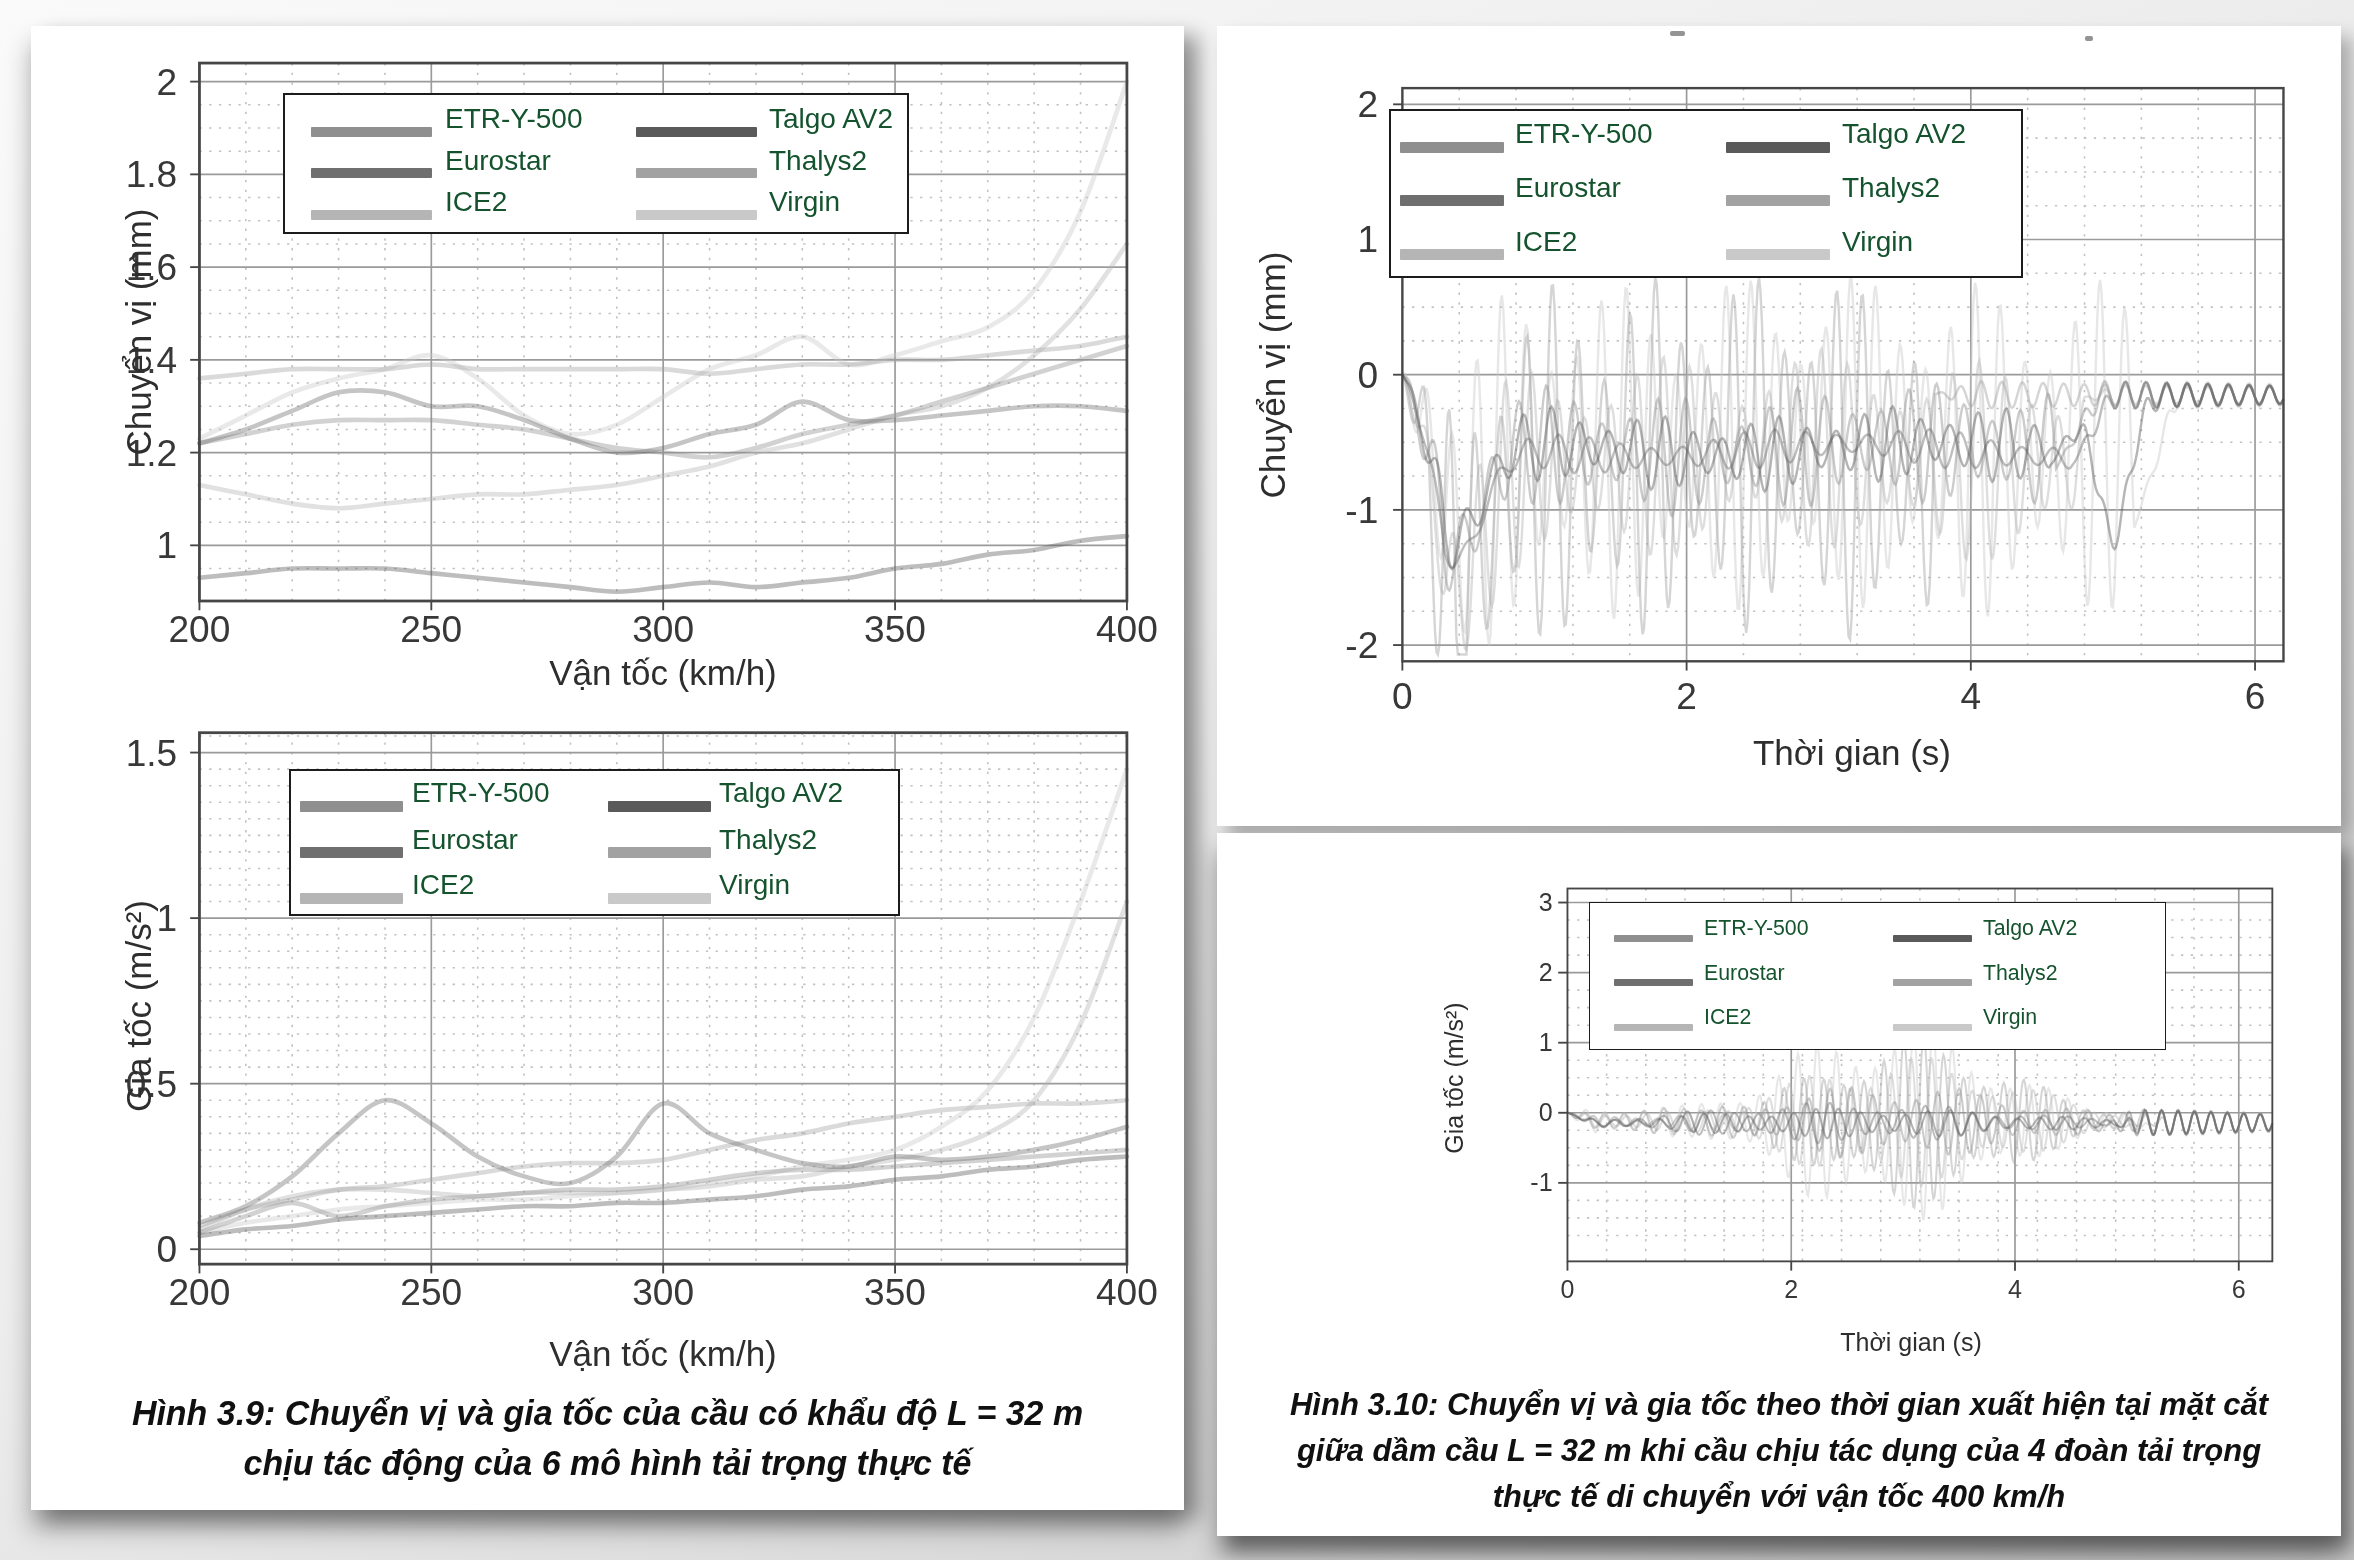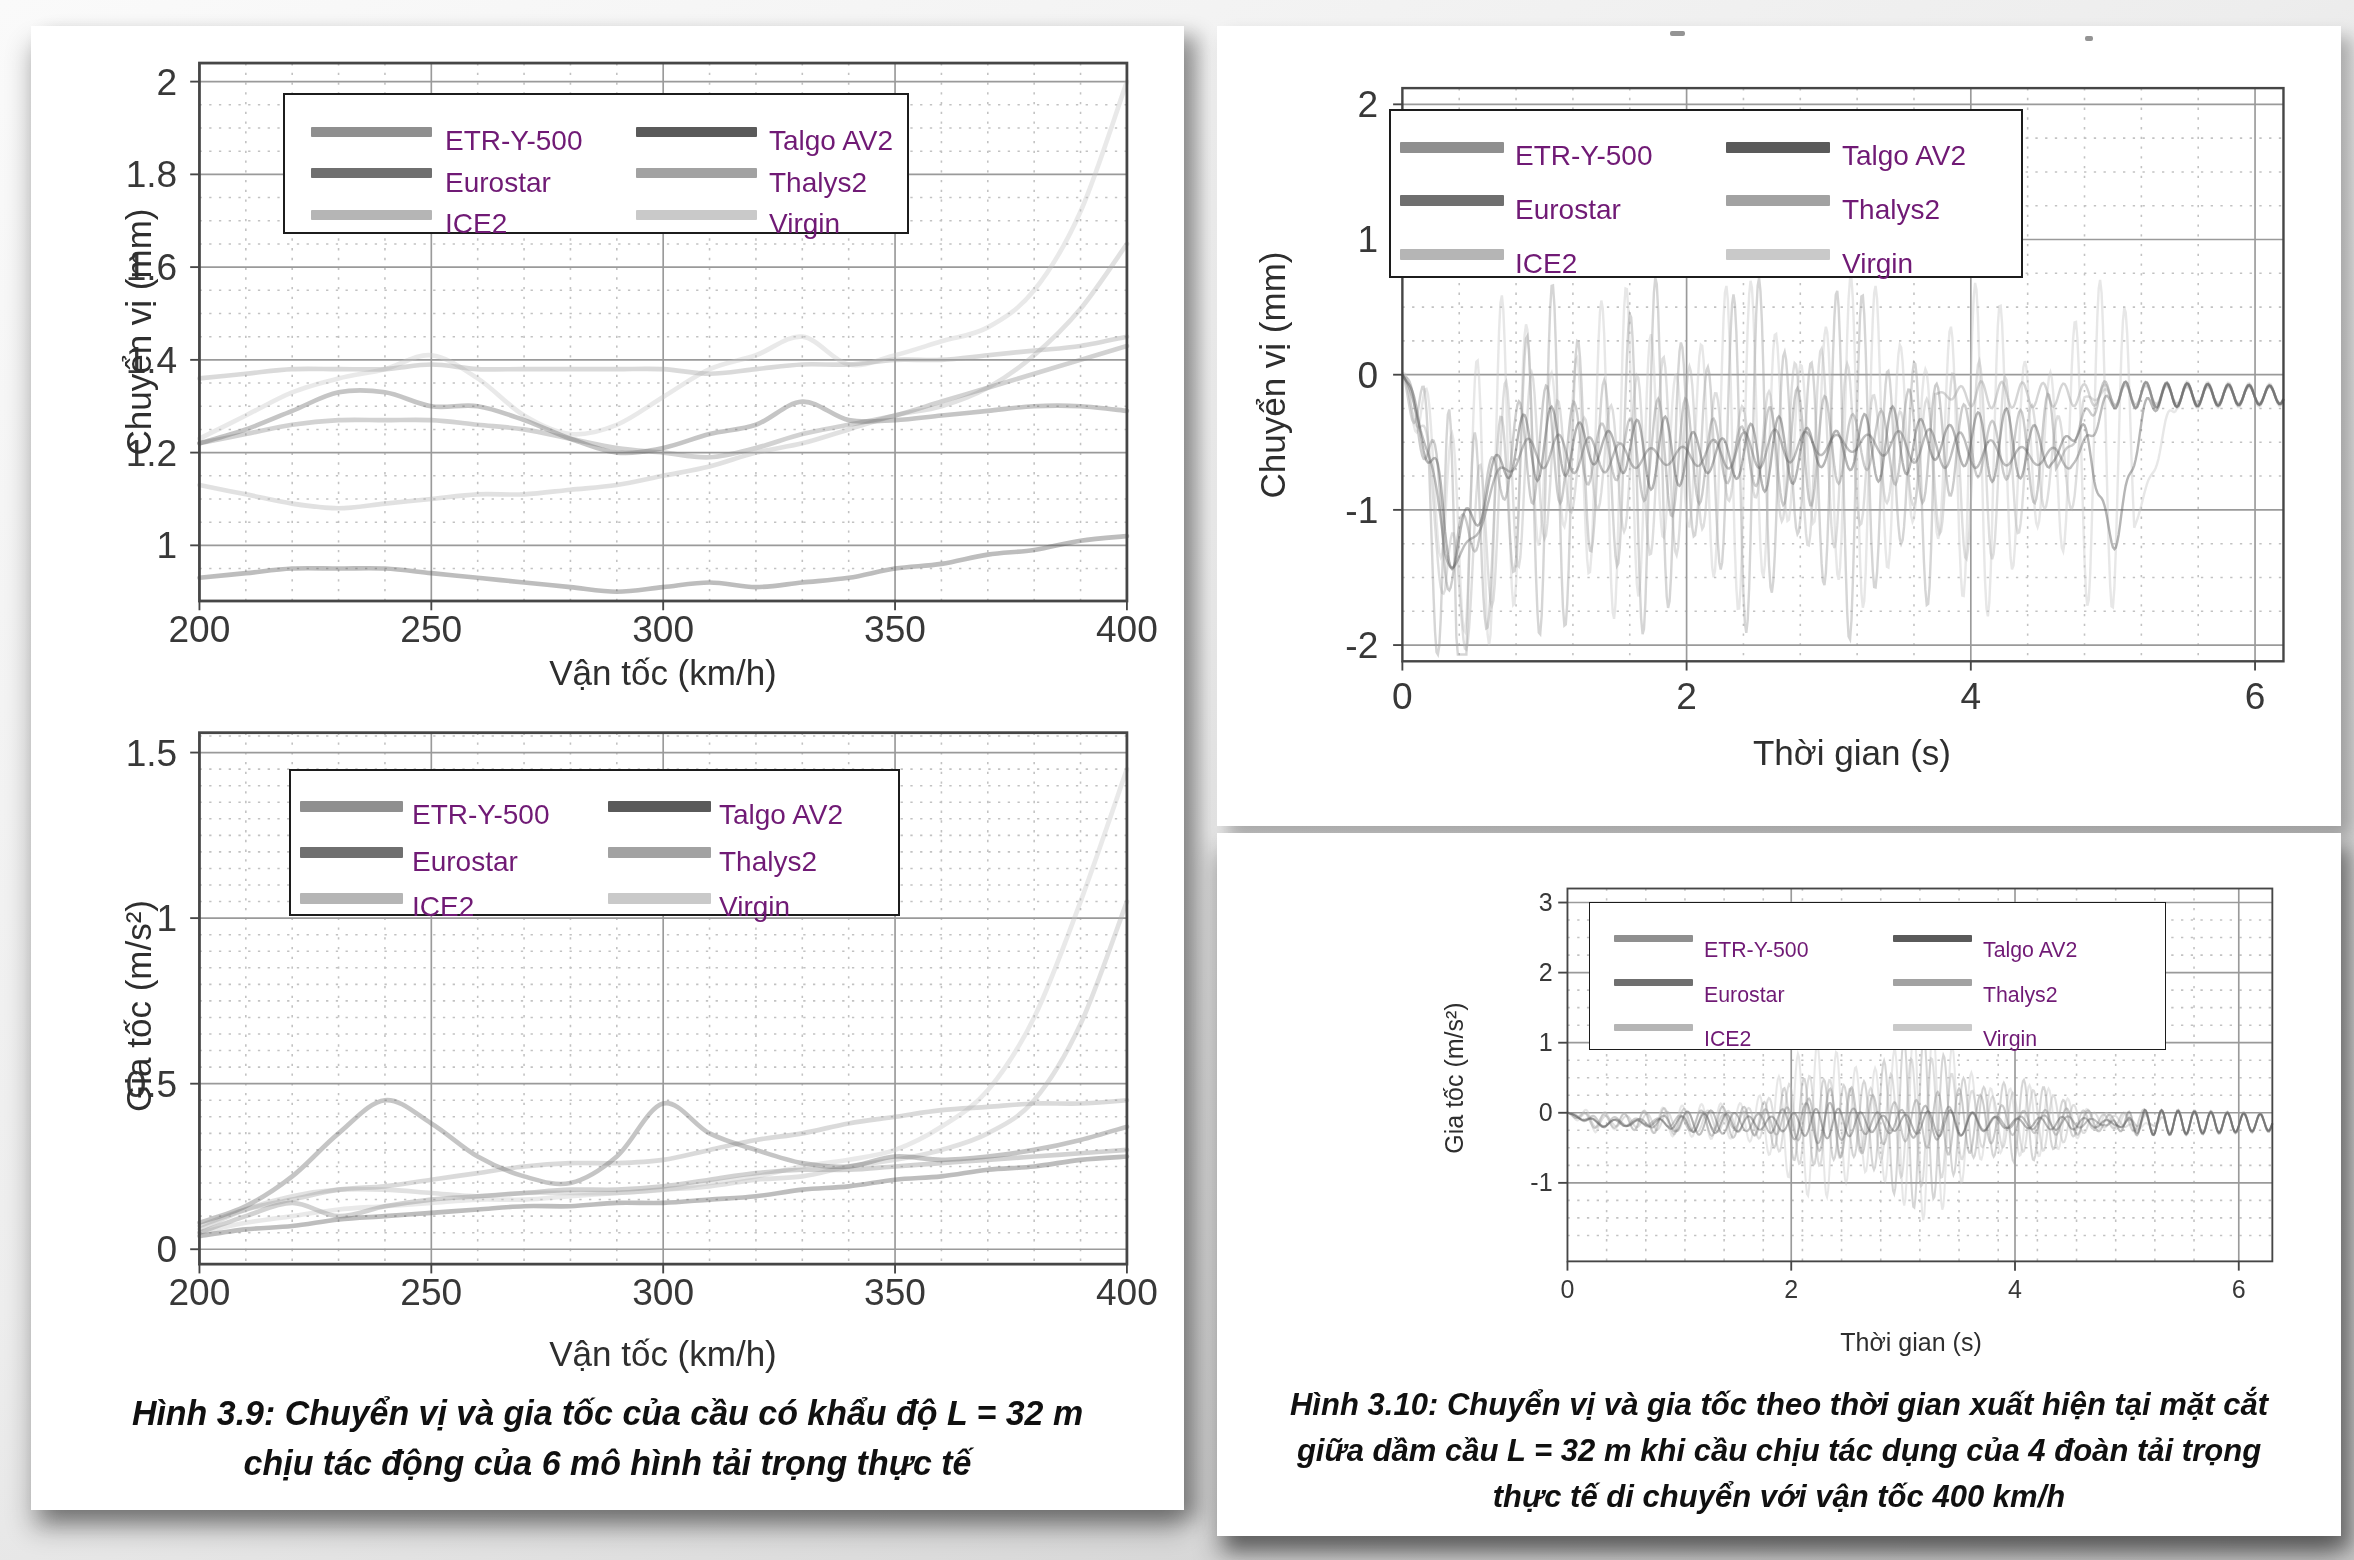--- a/index.html
+++ b/index.html
@@ -19,21 +19,21 @@
     transform:translate(-50%,-50%);font-size:35px;}
   .axlab.rot{transform:translate(-50%,-50%) rotate(-90deg);}
   .axlab.small{font-size:25px;}
   #xl0{left:663px;top:673px;} #yl0{left:139px;top:332px;}
   #xl1{left:663px;top:1354px;} #yl1{left:139px;top:1006px;}
   #xl2{left:1852px;top:753px;} #yl2{left:1273px;top:375px;}
   #xl3{left:1911px;top:1342px;} #yl3{left:1454px;top:1078px;}
   .legendbox{position:absolute;z-index:10;background:#fff;border:2.8px solid #1c1c1c;box-sizing:border-box;}
   .legendbox.thin{border-width:1.9px;}
   .lg-sw{position:absolute;border-radius:0.9px;}
-  .lg-tx{position:absolute;color:#701a75;white-space:nowrap;margin-top:22px;}
+  .lg-tx{position:absolute;color:#14532d;white-space:nowrap;}
   .caption{position:absolute;z-index:10;text-align:center;color:#101010;
     font-weight:bold;font-style:italic;transform:scaleX(.97);}
   #cap-l{left:31px;top:1388px;width:1153px;font-size:35px;line-height:50px;}
   #cap-r{left:1217px;top:1381px;width:1124px;font-size:32px;line-height:46px;}
   .mark{position:absolute;z-index:10;background:#5a5a5a;opacity:.65;border-radius:1.9px;}
 </style>
 </head>
 <body>
 
 <div class="page">

